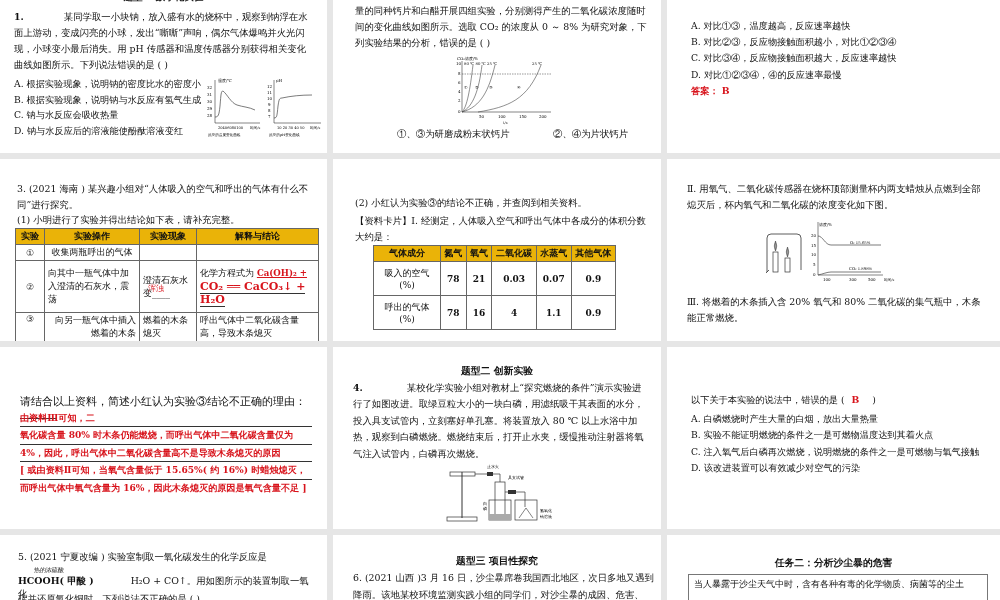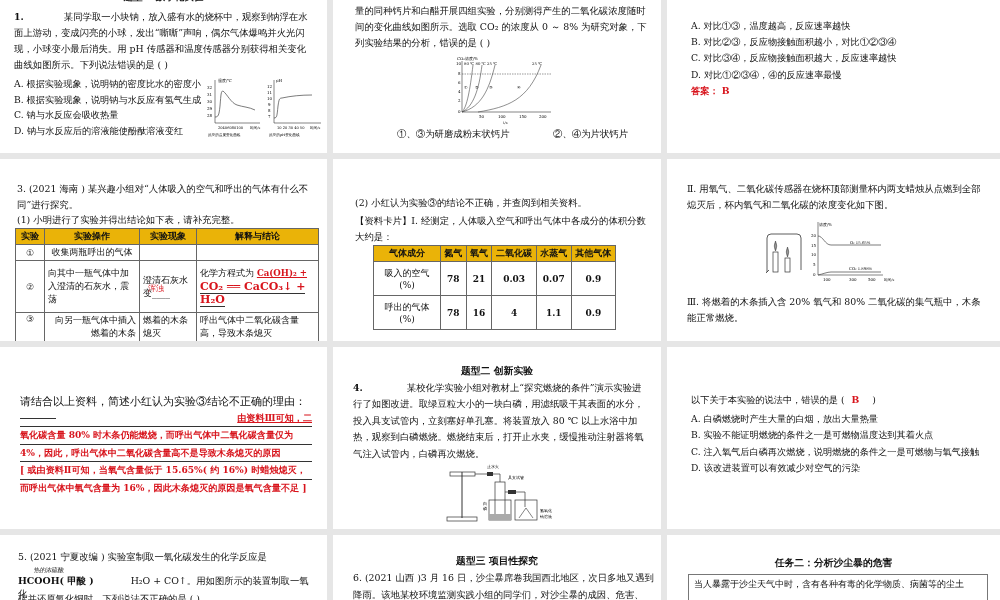--- a/index.html
+++ b/index.html
@@ -215,21 +215,21 @@
       <text x="73" y="61" font-size="3.6">时间/s</text>
   </svg>
   <div style="position:absolute;left:20px;top:135px;width:300px;font-size:9.4px;line-height:16.4px;">Ⅲ. 将燃着的木条插入含 20% 氧气和 80% 二氧化碳的集气瓶中，木条能正常燃烧。</div>
 </div>
 
 <div class="slide" style="left:0;top:347px;width:327px;height:182px;">
   <div style="position:absolute;left:20px;top:47px;width:292px;font-size:11px;">
     <span>请结合以上资料，简述小红认为实验③结论不正确的理由：</span><span class="uline" style="min-width:36px;"></span>
   </div>
   <div class="red bold" style="position:absolute;left:20px;top:63px;width:292px;font-size:9.1px;line-height:16.4px;">
-    <div class="ans-line" style="text-align:right;text-decoration:underline;">由资料Ⅲ可知，二</div>
+    <div class="ans-line" style="text-align:left;">由资料Ⅲ可知，二</div>
     <div class="ans-line">氧化碳含量 80% 时木条仍能燃烧，而呼出气体中二氧化碳含量仅为</div>
     <div class="ans-line">4%，因此，呼出气体中二氧化碳含量高不是导致木条熄灭的原因</div>
     <div class="ans-line">[ 或由资料Ⅱ可知，当氧气含量低于 15.65%( 约 16%) 时蜡烛熄灭，</div>
     <div>而呼出气体中氧气含量为 16%，因此木条熄灭的原因是氧气含量不足 ]</div>
   </div>
 </div>
 
 <div class="slide" style="left:333px;top:347px;width:328px;height:182px;">
   <div class="center bold" style="position:absolute;top:18px;left:0;width:100%;font-size:9.8px;">题型二    创新实验</div>
   <div style="position:absolute;left:20px;top:33px;width:294px;font-size:9.4px;line-height:16.4px;">

